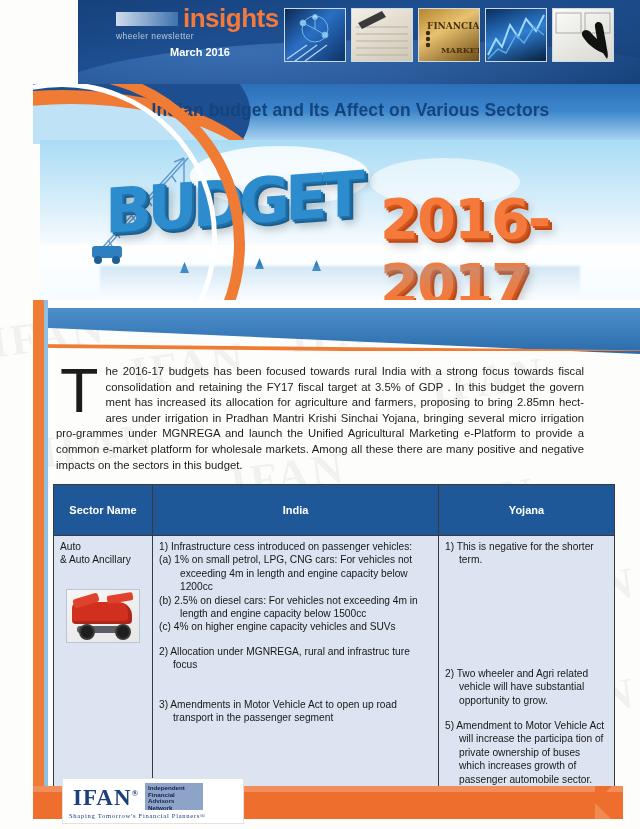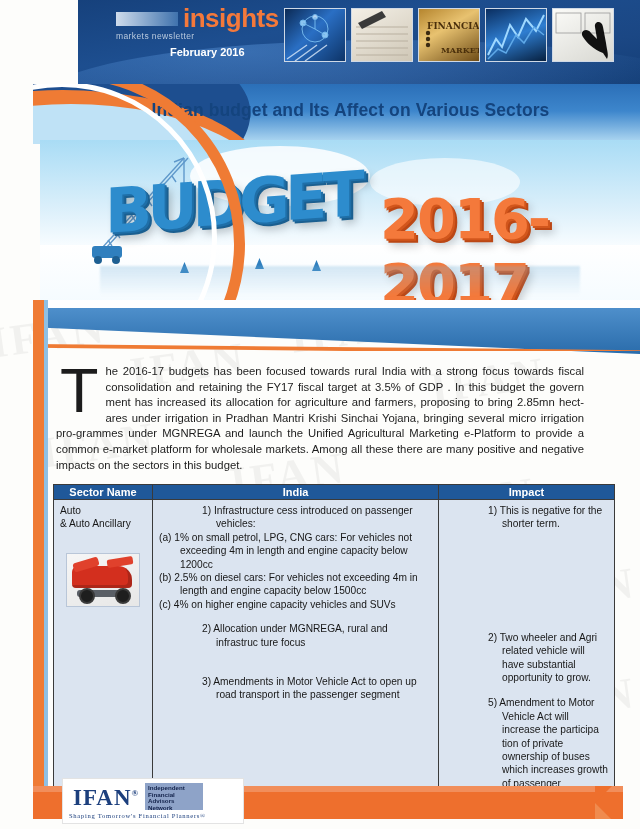--- a/index.html
+++ b/index.html
@@ -92,25 +92,25 @@
   
   .body{position:absolute;left:56px;top:364px;width:528px;font-family:"Liberation Sans",sans-serif;
         font-size:11.3px;line-height:15.6px;color:#1c1c1c;text-align:justify;}
   .dropcap{float:left;font-family:"Liberation Sans",sans-serif;font-size:63px;line-height:52px;
         font-weight:400;margin:0 7px 0 4px;color:#1c1c1c;}
 
   
   table.sectors{position:absolute;left:53px;top:484px;width:534px;border-collapse:collapse;
         table-layout:fixed;}
   table.sectors th{background:#1f5899;color:#ffffff;font-size:11px;font-weight:700;
-        padding:1px 4px;border:1px solid #3a3a3a;text-align:center;}
+        padding:19px 4px;border:1px solid #3a3a3a;text-align:center;}
   table.sectors td{background:#dbe4f0;border:1px solid #3a3a3a;vertical-align:top;
         font-size:10.2px;line-height:13.4px;color:#171717;padding:4px 6px;}
   .c1{width:90px;} .c2{width:277px;} .c3{width:167px;}
-  .ind{display:block;padding-left:14px;text-indent:-14px;margin-left:43px;}
+  .ind{display:block;padding-left:14px;text-indent:-14px;}
   .ind2{display:block;padding-left:21px;text-indent:-21px;}
   .sp{display:block;height:11px;}
   .carimg{width:72px;height:52px;margin:22px auto 0 auto;border:1px solid #b9c6d8;
         background:linear-gradient(160deg,#f6f6f6,#e7e7e7);position:relative;overflow:hidden;}
   .carbody{position:absolute;left:5px;top:12px;width:60px;height:22px;background:#d32f1e;
         border-radius:6px 14px 4px 4px;box-shadow:inset -4px -3px 0 rgba(0,0,0,.18);}
   .carhood{position:absolute;left:6px;top:6px;width:26px;height:9px;background:#e0412c;
         transform:rotate(-17deg);border-radius:3px;}
   .carwing{position:absolute;left:40px;top:4px;width:26px;height:8px;background:#e0412c;
         transform:rotate(-9deg);border-radius:2px;}
@@ -152,22 +152,22 @@
     <div class="wm" style="left:520px;top:375px;">IFAN</div>
   </div>
 
   <div class="header">
     <div class="sheen"></div>
 
     <div class="logoblock">
       <div class="logo-l2">
         <span class="bar"></span><span>insights</span>
       </div>
-      <div class="logo-sub">markets newsletter</div>
-      <div class="logo-date">February 2016</div>
+      <div class="logo-sub">wheeler newsletter</div>
+      <div class="logo-date">March 2016</div>
     </div>
 
     <div class="thumbs">
       <div class="thumb t1">
         <svg width="60" height="52" viewBox="0 0 60 52">
           <g stroke="#7fc4f5" stroke-width="1" fill="none" opacity=".85">
             <circle cx="30" cy="20" r="13"></circle>
               <circle cx="18" cy="14" r="3" fill="#9fd8ff"></circle>
             <circle cx="40" cy="26" r="3" fill="#9fd8ff"></circle>
               <circle cx="30" cy="8" r="2.5" fill="#cfe9ff"></circle>
@@ -268,21 +268,21 @@
 
   <div class="body">
     <span class="dropcap">T</span><span>he 2016-17 budgets has been focused towards rural India with a strong focus towards fiscal consolidation and retaining the FY17 fiscal target at 3.5% of GDP . In this  budget the govern ment has increased its allocation for agriculture and farmers, proposing  to bring 2.85mn hect-ares under irrigation in Pradhan Mantri Krishi Sinchai Yojana, bringing several micro irrigation pro-grammes under MGNREGA and launch the Unified Agricultural Marketing e-Platform to provide a common e-market platform for wholesale markets.  Among all these there are many positive and negative impacts on the sectors in this budget.</span>
   </div>
 
   <table class="sectors">
     <thead>
       <tr>
         <th class="c1">Sector Name</th>
         <th class="c2">India</th>
-        <th class="c3">Impact</th>
+        <th class="c3">Yojana</th>
       </tr>
     </thead>
     <tbody>
       <tr>
         <td class="c1">
           <span>Auto</span><br>
           <span>&amp; Auto Ancillary</span>
           <div class="carimg">
             <div class="carbody"></div>
             <div class="carhood"></div>

